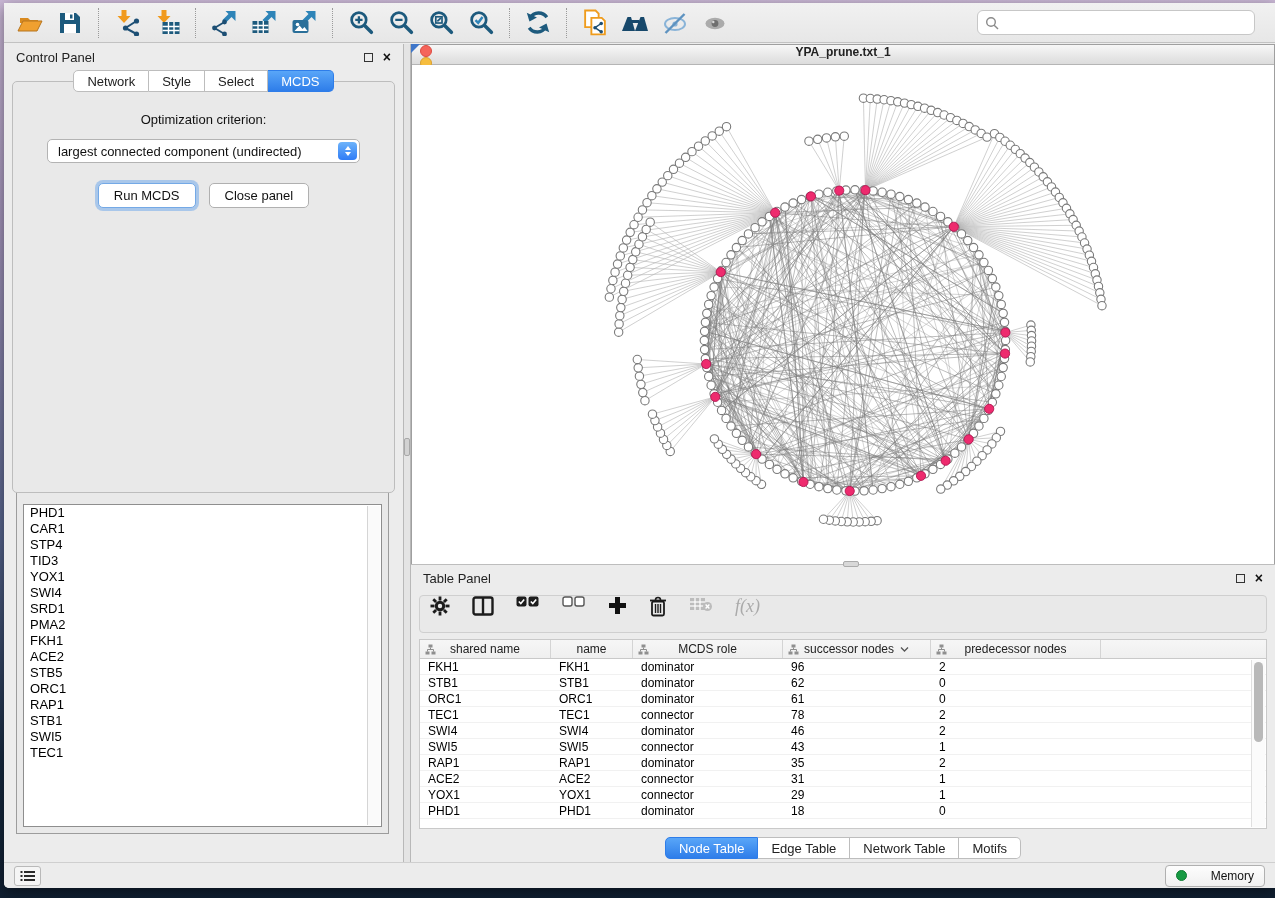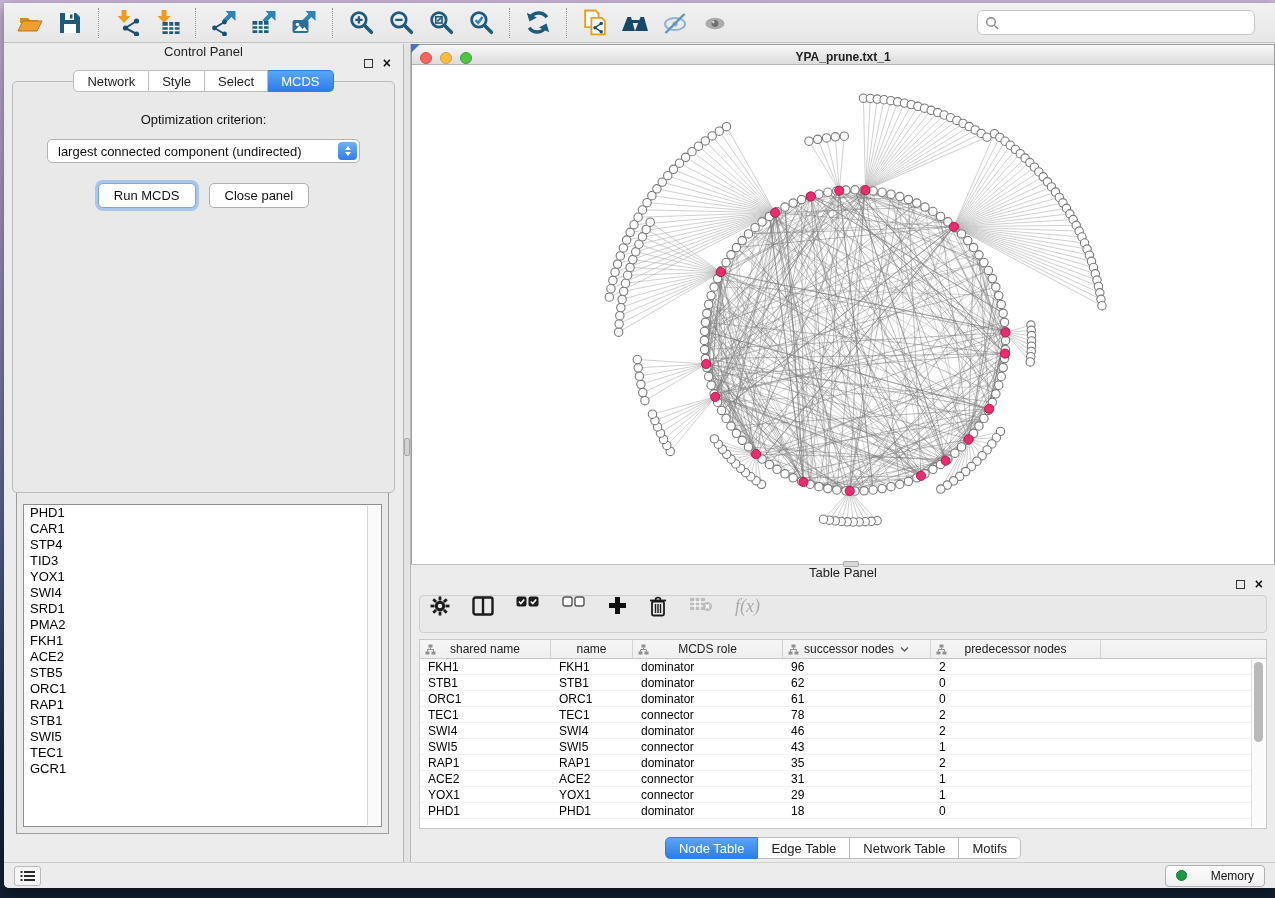--- a/index.html
+++ b/index.html
@@ -18,21 +18,21 @@
   .searchbox { margin-left:auto; margin-right:14px; width:278px; height:25px; background:#fff; border:1px solid #c7c7c7;
                border-radius:6px; display:flex; align-items:center; padding:0 7px; }
   .searchbox svg { flex:0 0 auto; }
   .searchbox input { border:none; outline:none; flex:1; font-size:12px; margin-left:5px; background:transparent; }
 
   
   .main { position:absolute; top:41px; left:0; right:0; bottom:26px; }
 
   
   .control-panel { position:absolute; left:0; top:0; width:399px; bottom:0; background:#ececec; }
-  .panel-titlebar { height:26px; display:flex; align-items:center; padding:0 12px; font-size:13px; color:#222;flex-direction:column; }
+  .panel-titlebar { height:26px; display:flex; align-items:center; padding:0 12px; font-size:13px; color:#222; }
   .panel-ctrls { margin-left:auto; display:flex; align-items:center; gap:10px; }
   .float-glyph { width:9px; height:9px; border:1.5px solid #333; display:inline-block; }
   .close-glyph { font-weight:bold; font-size:14px; color:#111; line-height:9px; }
 
   .seg-tabs { display:flex; justify-content:center; position:relative; z-index:2; }
   .seg-tab { background:#fff; border:1px solid #bdbdbd; border-left:none; padding:3px 13px; font-size:13px; color:#222;
              height:22px; display:flex; align-items:center; }
   .seg-tab:first-child { border-left:1px solid #bdbdbd; border-radius:5px 0 0 5px; }
   .seg-tab:last-child { border-radius:0 5px 5px 0; }
   .seg-tab.active { background:linear-gradient(#59a6f8,#2e7de9); color:#fff; border-color:#2e7de9; }
@@ -65,21 +65,21 @@
   .vsplit { position:absolute; left:399px; top:0; width:8px; bottom:0; background:#e4e4e4;
             border-left:1px solid #b8b8b8; border-right:1px solid #b8b8b8; }
   .vsplit .handle { position:absolute; top:394px; left:0; width:6px; height:18px; background:#d2d2d2;
                     border:1px solid #a8a8a8; border-radius:2px; }
 
   
   .right { position:absolute; left:407px; right:0; top:0; bottom:0; display:flex; flex-direction:column; }
 
   .net-window { flex:1 1 auto; position:relative; border:1px solid #9f9f9f; border-bottom:none; background:#fff; }
   .net-titlebar { height:20px; background:linear-gradient(#f7f7f7,#dcdcdc); border-bottom:1px solid #b5b5b5;
-                  display:flex; align-items:flex-end; padding:0 8px; position:relative; }
+                  display:flex; align-items:flex-start; padding:0 8px; position:relative;flex-direction:column; }
   .tlight { width:12px; height:12px; border-radius:50%; margin-right:8px; flex:0 0 auto; }
   .tl-red { background:#f5655b; border:1px solid #dd4b42; }
   .tl-yellow { background:#f6bd3e; border:1px solid #dba02e; }
   .tl-green { background:#53c246; border:1px solid #3ba42f; }
   .net-title { position:absolute; left:0; right:0; text-align:center; font-size:12px; font-weight:bold; color:#222; }
   .net-corner { position:absolute; left:-1px; top:-1px; width:0; height:0;
                 border-top:9px solid #3f76c9; border-right:9px solid transparent; z-index:3; }
   .net-canvas { position:absolute; left:0; right:0; top:20px; bottom:0; background:#fff; overflow:hidden; }
   .net-canvas svg { width:100%; height:100%; display:block; }
 
@@ -328,21 +328,20 @@
             <div class="result-item">SRD1</div>
             <div class="result-item">PMA2</div>
             <div class="result-item">FKH1</div>
             <div class="result-item">ACE2</div>
             <div class="result-item">STB5</div>
             <div class="result-item">ORC1</div>
             <div class="result-item">RAP1</div>
             <div class="result-item">STB1</div>
             <div class="result-item">SWI5</div>
             <div class="result-item">TEC1</div>
-            <div class="result-item">GCR1</div>
           </div>
       </fieldset>
     </div>
 
     <div class="vsplit">
         <div class="handle"></div>
       </div>
 
     <div class="right">
 

